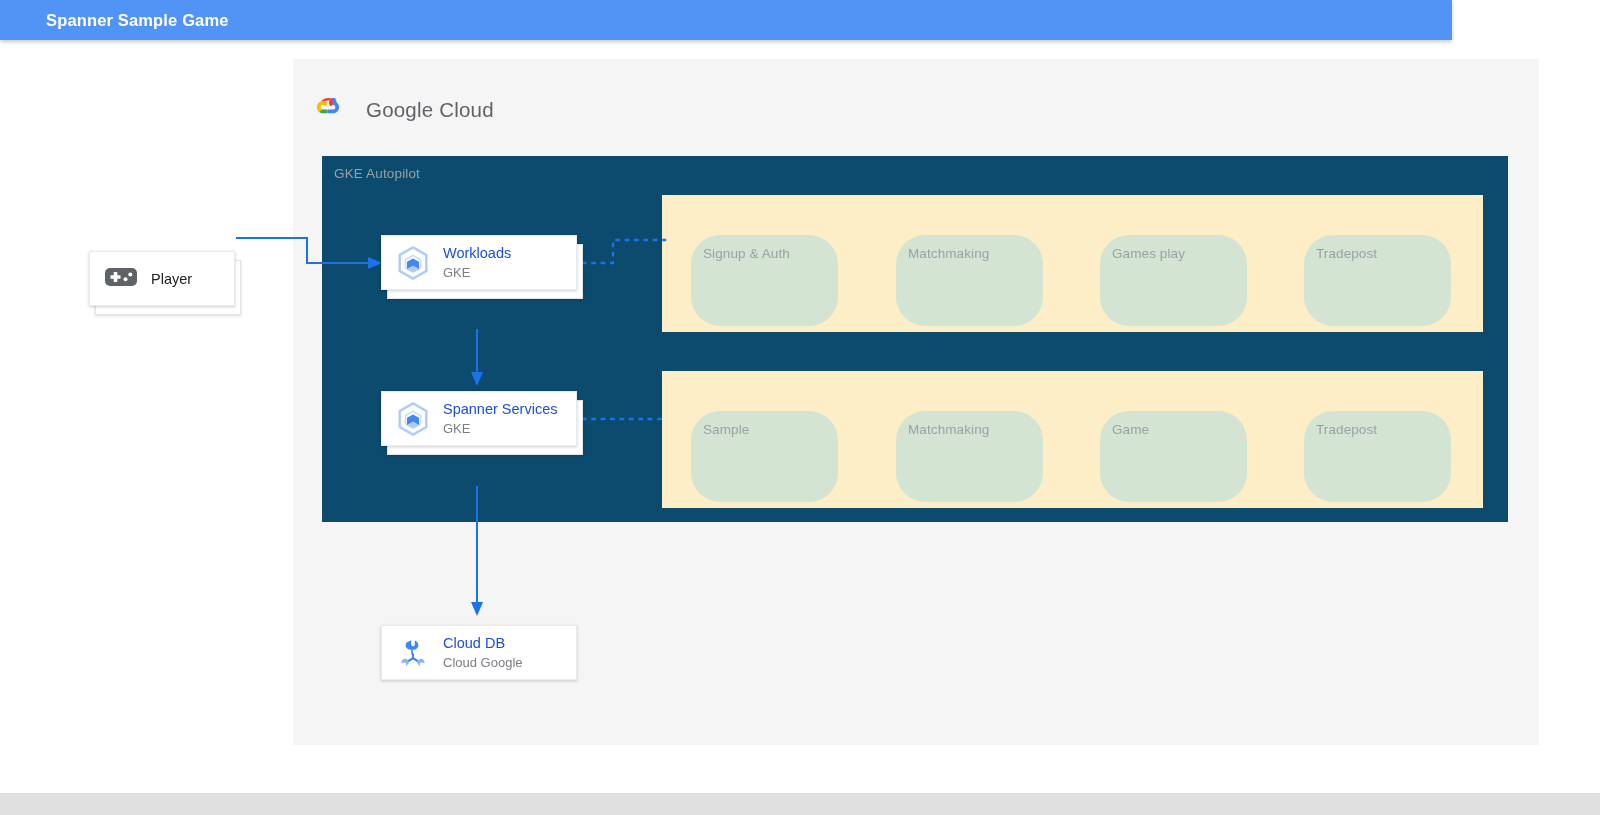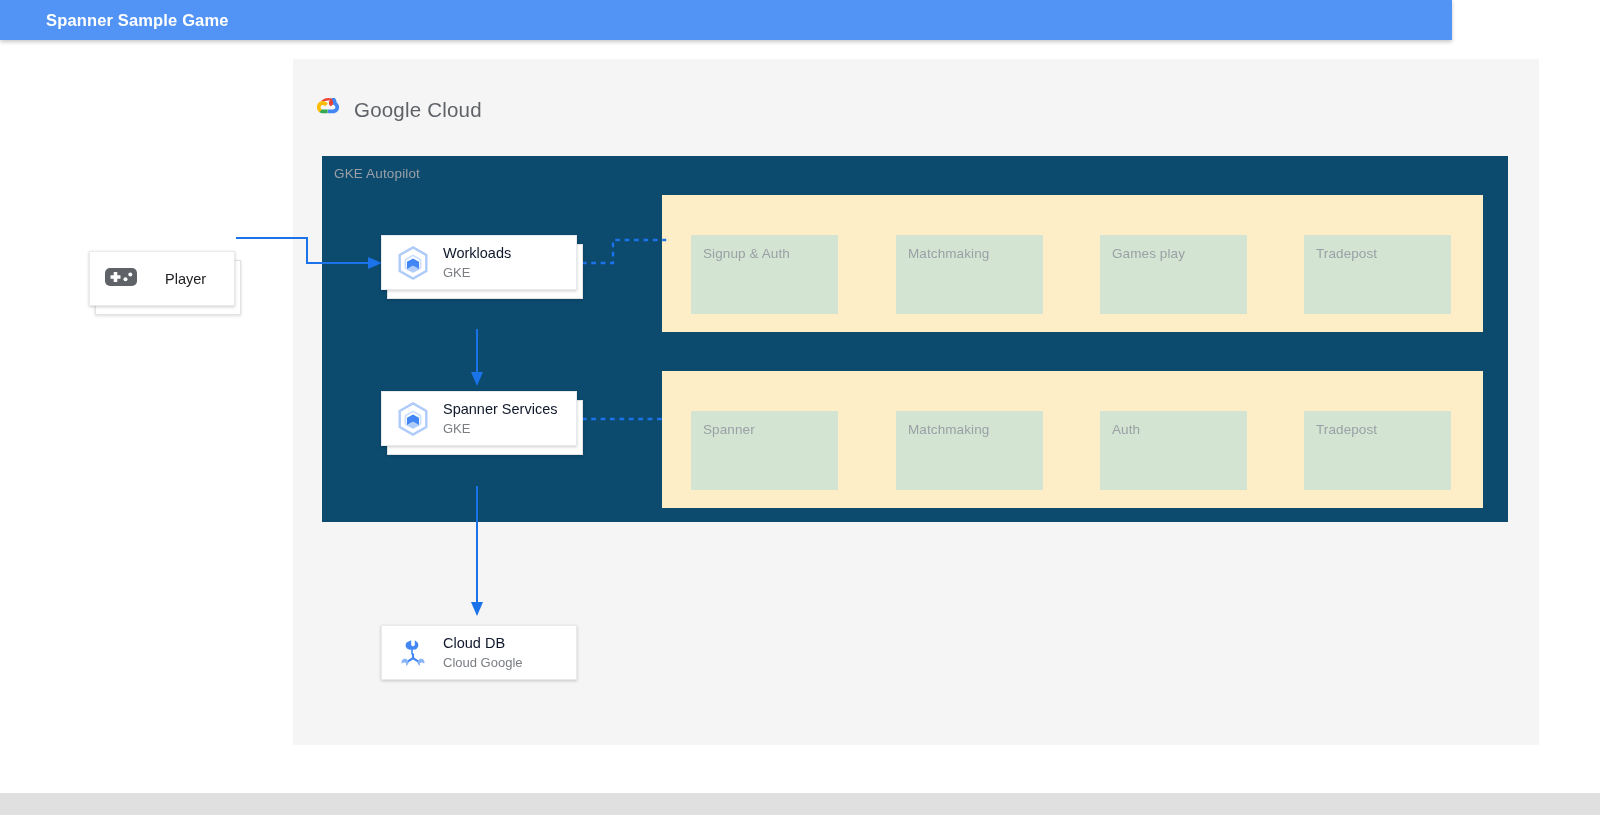--- a/index.html
+++ b/index.html
@@ -49,21 +49,21 @@
     width: 1246px;
     height: 686px;
     background: #f5f5f5;
   }
 
   .gcloud-logo {
     position: absolute;
     left: 18px; top: 36px;
     display: flex;
     align-items: center;
-    gap: 12px;
+    gap: 24px;
     height: 30px;
     justify-content: center;
   }
   .gcloud-mark { width: 31px; height: 25px; display: block; }
   .gcloud-text {
     font-size: 20.5px;
     color: #5f6368;
     letter-spacing: 0.2px;
     white-space: nowrap;
   }
@@ -90,22 +90,23 @@
     position: absolute;
     background: #fdeec8;
   }
   .svc-group.top    { left: 340px; top: 39px;  width: 821px; height: 137px; }
   .svc-group.bottom { left: 340px; top: 215px; width: 821px; height: 137px; }
 
   .svc-box {
     position: absolute;
     top: 40px;
     width: 147px;
-    height: 79px;
+    height: 91px;
     background: #d3e5d2;
+    border-radius: 29px;
   }
   .svc-box.c0 { left: 29px; }
   .svc-box.c1 { left: 234px; }
   .svc-box.c2 { left: 438px; }
   .svc-box.c3 { left: 642px; }
   .svc-box-label {
     position: absolute;
     left: 12px; top: 11px;
     font-size: 13.5px;
     color: #9aa0a6;
@@ -140,21 +141,21 @@
     padding-left: 14px;
   }
   .node .icon-wrap {
     width: 34px; height: 34px;
     display: flex; align-items: center; justify-content: center;
     flex: 0 0 34px;
   }
   .node .texts { margin-left: 13px; overflow: hidden; }
   .node .title {
     font-size: 14.5px;
-    color: #0f172a;
+    color: #1d4ed8;
     line-height: 16px;
     white-space: nowrap;
   }
   .node .subtitle {
     font-size: 13px;
     color: #7a7e83;
     line-height: 16px;
     margin-top: 4px;
     white-space: nowrap;
   }
@@ -173,21 +174,21 @@
     position: absolute; left: 0; top: 0;
     width: 146px; height: 55px;
     background: #ffffff;
     border: 1px solid #e8eaed;
     box-shadow: 0 1px 3px rgba(0,0,0,0.20);
     display: flex; align-items: center;
     padding-left: 14px;
   }
   .player-node .title {
     font-size: 14.5px; color: #202124;
-    margin-left: 27px; white-space: nowrap;
+    margin-left: 13px; white-space: nowrap;
   }
 
   
   .connectors {
     position: absolute;
     left: 0; top: 0;
     width: 1600px; height: 753px;
     pointer-events: none;
     z-index: 15;
   }
@@ -235,27 +236,27 @@
         <div class="svc-box c2">
           <div class="svc-box-label">Games play</div>
         </div>
         <div class="svc-box c3">
           <div class="svc-box-label">Tradepost</div>
         </div>
       </div>
 
       <div class="svc-group bottom">
         <div class="svc-box c0">
-          <div class="svc-box-label">Spanner</div>
+          <div class="svc-box-label">Sample</div>
         </div>
         <div class="svc-box c1">
           <div class="svc-box-label">Matchmaking</div>
         </div>
         <div class="svc-box c2">
-          <div class="svc-box-label">Auth</div>
+          <div class="svc-box-label">Game</div>
         </div>
         <div class="svc-box c3">
           <div class="svc-box-label">Tradepost</div>
         </div>
       </div>
     </div>
   </div>
 
   <svg class="connectors">
 

